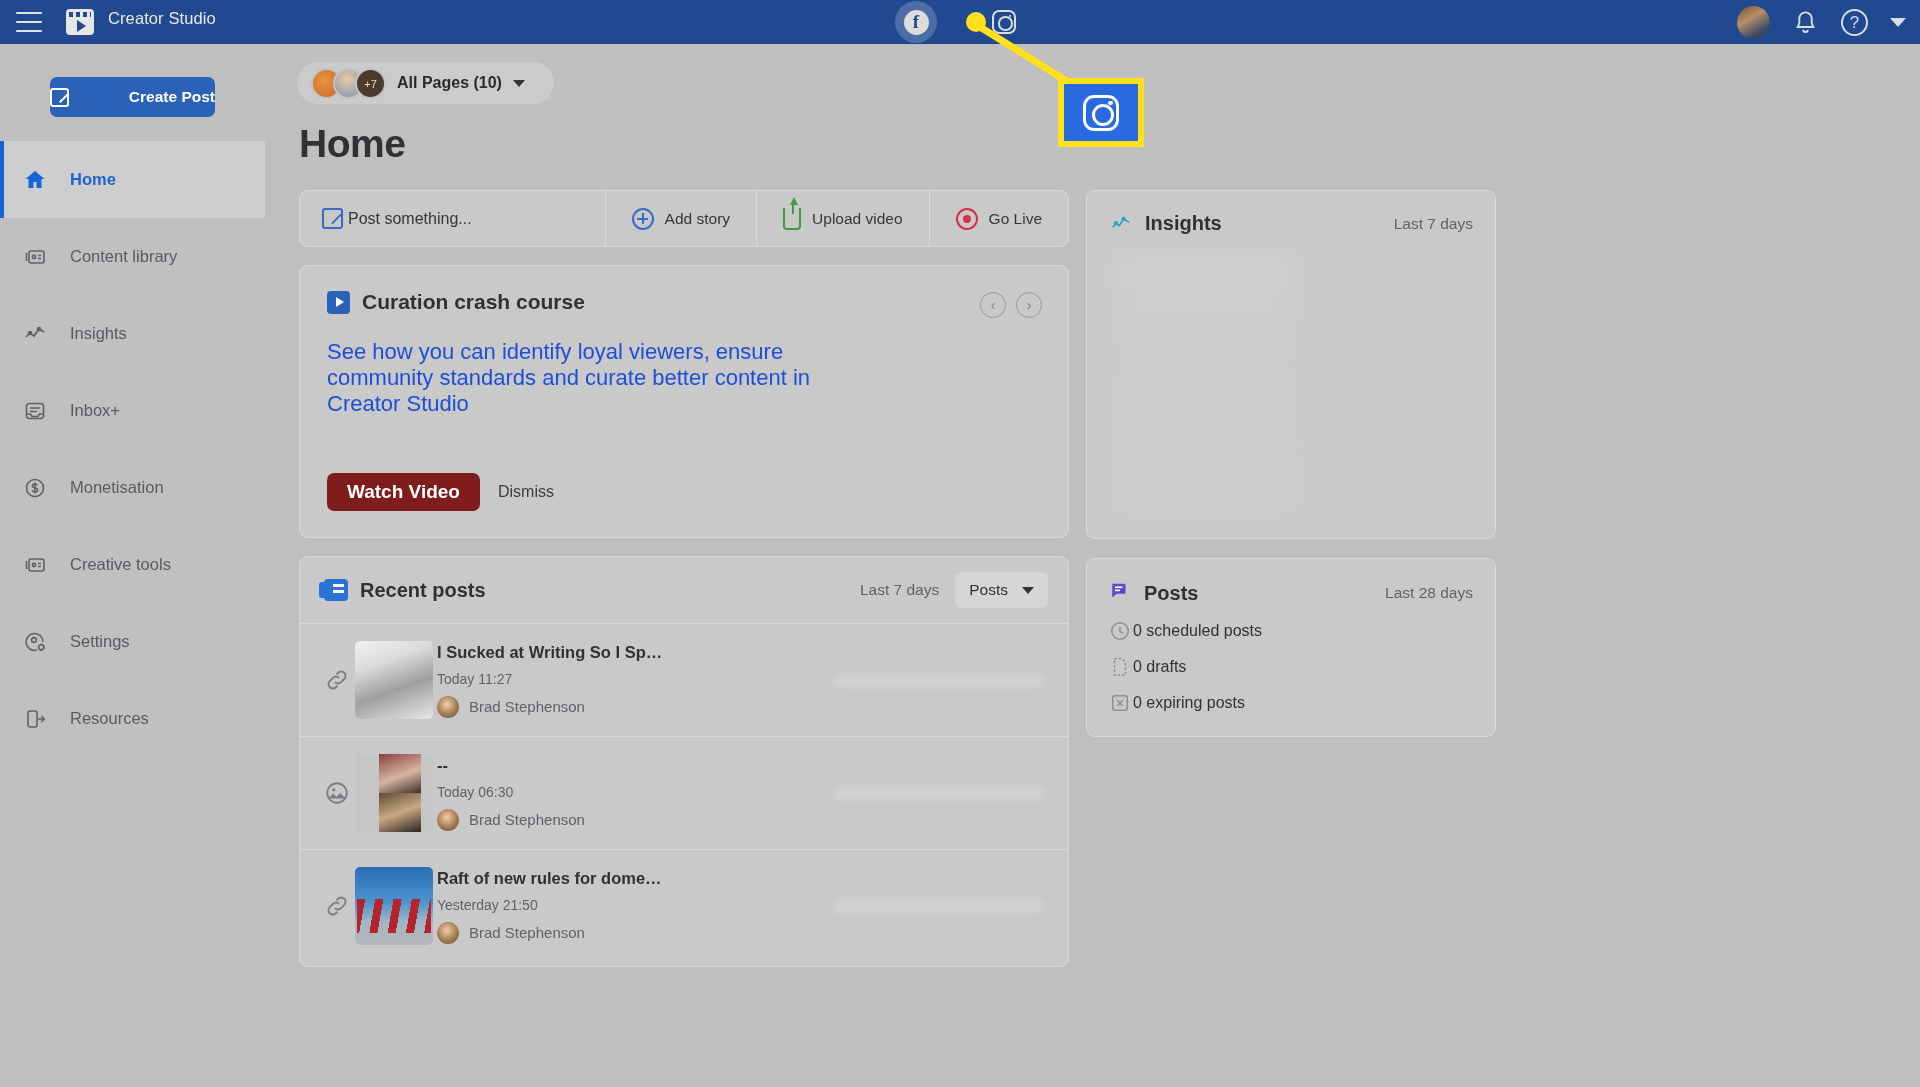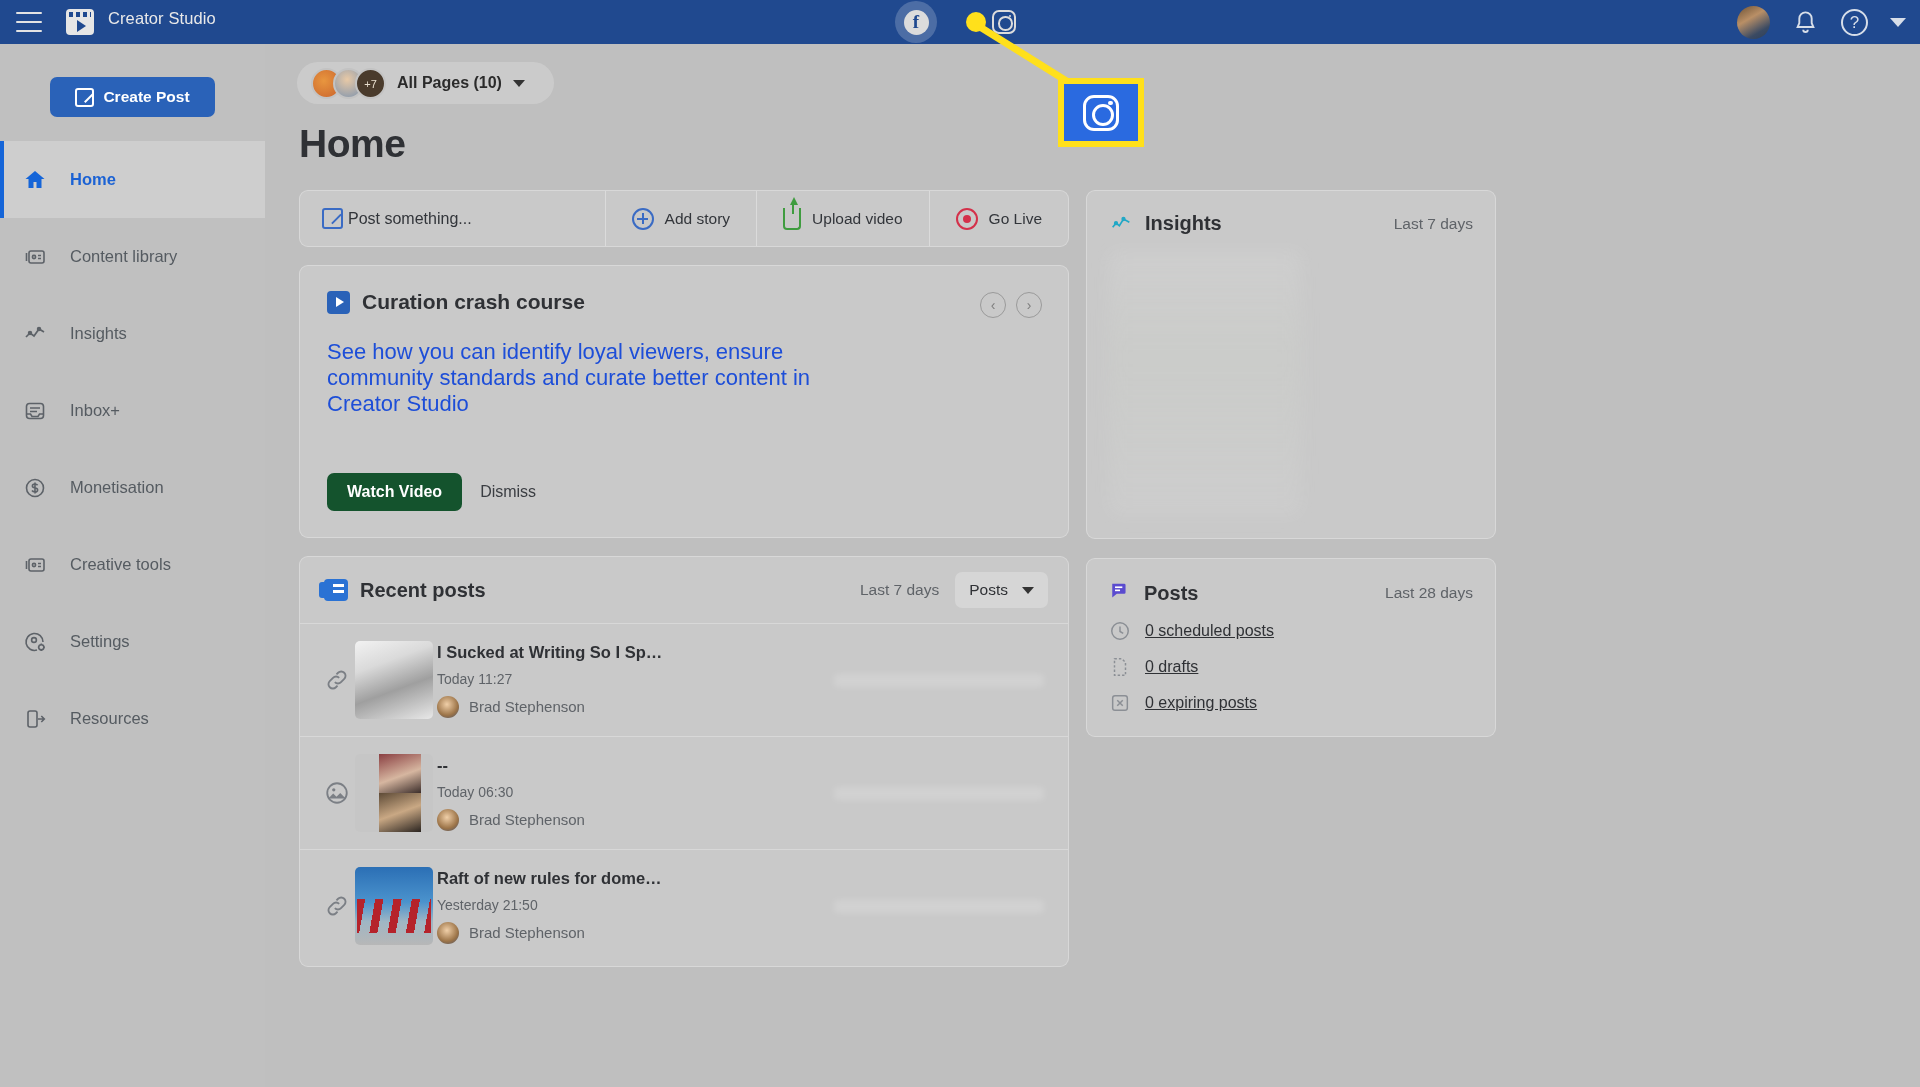--- a/index.html
+++ b/index.html
@@ -51,21 +51,21 @@
   .topbar-right { position:absolute; right:14px; display:flex; align-items:center; gap:22px; }
   .avatar-top { width:33px;height:33px;border-radius:50%;background:linear-gradient(150deg,#6b5033 0%,#b98f66 38%,#3a4a63 75%,#2f3f55 100%);}
   .ic-bell, .ic-help { width:27px;height:27px;position:relative;cursor:pointer;}
   .ic-help { border:2px solid #d7dee9; border-radius:50%; color:#d7dee9; font-size:17px; text-align:center; line-height:23px;}
   .caret-top { width:0;height:0;border-left:8px solid transparent;border-right:8px solid transparent;border-top:9px solid #d7dee9; cursor:pointer;}
 
   
   .sidebar { position:absolute; top:44px; left:0; width:265px; bottom:0; background:#c0c0c0; }
   .create-post {
     margin: 33px 0 0 50px; width: 165px; height: 40px; background:#2a62b8;
-    border-radius:7px; display:flex; align-items:center; justify-content:center; gap:9px;
+    border-radius:7px; display:flex; align-items:center; justify-content:space-between; gap:9px;
     color:#fff; font-size:15.5px; font-weight:bold; cursor:pointer;
   }
   .cp-ic { width:19px;height:19px;border:2px solid #fff;border-radius:3px; position:relative;}
   .cp-ic:after{content:"";position:absolute;width:12px;height:2px;background:#fff;transform:rotate(-45deg);top:7px;left:6px;}
   .nav { margin-top: 24px; }
   .nav-item { height:77px; display:flex; align-items:center; padding-left:22px; gap:22px; color:#555b61; font-size:16.5px; cursor:pointer; position:relative;}
   .nav-item.active { background: rgba(255,255,255,.22); color:#1b62d4; font-weight:bold;}
   .nav-item.active:before { content:""; position:absolute; left:0; top:0; bottom:0; width:4px; background:#1565d8;}
   .nav-ic { width:26px; height:26px; flex:none; display:flex; align-items:center; justify-content:center; }
 
@@ -112,21 +112,21 @@
   
   .curation { margin-top:18px; padding:24px 27px 26px; position:relative; height:273px;}
   .c-head{display:flex;align-items:center;gap:12px;}
   .c-play{width:23px;height:23px;background:#2a62b8;border-radius:4px;display:flex;align-items:center;justify-content:center;}
   .c-play i{width:0;height:0;border-left:8px solid #fff;border-top:5px solid transparent;border-bottom:5px solid transparent;display:block;margin-left:2px;}
   .c-title{font-size:21px;font-weight:bold;color:#2f3135;}
   .c-navs{position:absolute;top:26px;right:26px;display:flex;gap:10px;}
   .c-nav{width:26px;height:26px;border:1px solid #9a9a9a;border-radius:50%;display:flex;align-items:center;justify-content:center;color:#7d7d7d;font-size:14px;cursor:pointer;}
   .c-body{margin-top:25px;color:#1d4ed8;font-size:22px;line-height:26px;max-width:540px;}
   .c-actions{position:absolute;bottom:26px;left:27px;display:flex;align-items:center;gap:18px;}
-  .btn-primary{background:#14532d;color:#fff;font-weight:bold;font-size:16px;height:38px;padding:4px 20px;border-radius:7px;display:flex;align-items:center;cursor:pointer;}
+  .btn-primary{background:#7f1d1d;color:#fff;font-weight:bold;font-size:19px;height:38px;padding:4px 20px;border-radius:7px;display:flex;align-items:center;cursor:pointer;}
   .btn-plain{color:#3a3d42;font-size:16px;cursor:pointer;}
 
   
   .recent{margin-top:18px; padding:0 0 4px;}
   .r-head{height:66px;display:flex;align-items:center;padding:0 20px 0 24px;}
   .r-ic{width:24px;height:22px;background:#2a72d4;border-radius:4px;position:relative;margin-right:12px;}
   .r-ic:before{content:"";position:absolute;left:-5px;top:3px;width:7px;height:16px;background:#2a72d4;border-radius:3px 0 0 3px;}
   .r-ic:after{content:"";position:absolute;right:4px;top:5px;width:11px;height:3px;background:#fff;box-shadow:0 6px 0 #fff;}
   .r-title{font-size:20px;font-weight:bold;color:#2f3135;}
   .r-spacer{flex:1;}
@@ -150,21 +150,21 @@
   .p-av{width:22px;height:22px;border-radius:50%;background:radial-gradient(circle at 45% 38%,#f0cfa8,#9c7448 60%,#44506b);}
   .blurline{width:210px;height:13px;background:rgba(255,255,255,.17);border-radius:4px;filter:blur(3px);}
 
   
   .panel-head{display:flex;align-items:center;padding:21px 22px 0;}
   .panel-title{font-size:20px;font-weight:bold;color:#2f3135;margin-left:12px;}
   .panel-period{margin-left:auto;color:#5f6368;font-size:15.5px;}
   .ins-ic{width:24px;height:20px;position:relative;}
   .ins-body{margin:16px 22px 22px;height:265px;background:linear-gradient(180deg,rgba(255,255,255,.10),rgba(210,215,205,.22) 40%,rgba(255,255,255,.08));filter:blur(9px);border-radius:5px;width:47%;}
   .posts-card{margin-top:19px;padding-bottom:22px;}
-  .post-stat{display:flex;align-items:center;gap:14px;padding:14px 22px 0;color:#2f3135;font-size:16px;text-decoration:underline;}
+  .post-stat{display:flex;align-items:center;gap:2px;padding:14px 22px 0;color:#2f3135;font-size:16px;}
   .ps-ic{width:22px;height:22px;flex:none;color:#8b8f95;}
 
   
   .anno { position:absolute; inset:0; pointer-events:none; }
   .anno-dot{position:absolute;left:966px;top:12px;width:20px;height:20px;border-radius:50%;background:#ffe01b;}
   .anno-line{position:absolute;left:976px;top:21px;width:118px;height:7px;background:#ffe01b;transform-origin:0 50%;transform:rotate(32deg);}
   .anno-box{
     position:absolute;left:1058px;top:78px;width:86px;height:69px;
     border:6px solid #ffe01b; background:#2a6ae0;
     display:flex;align-items:center;justify-content:center;

